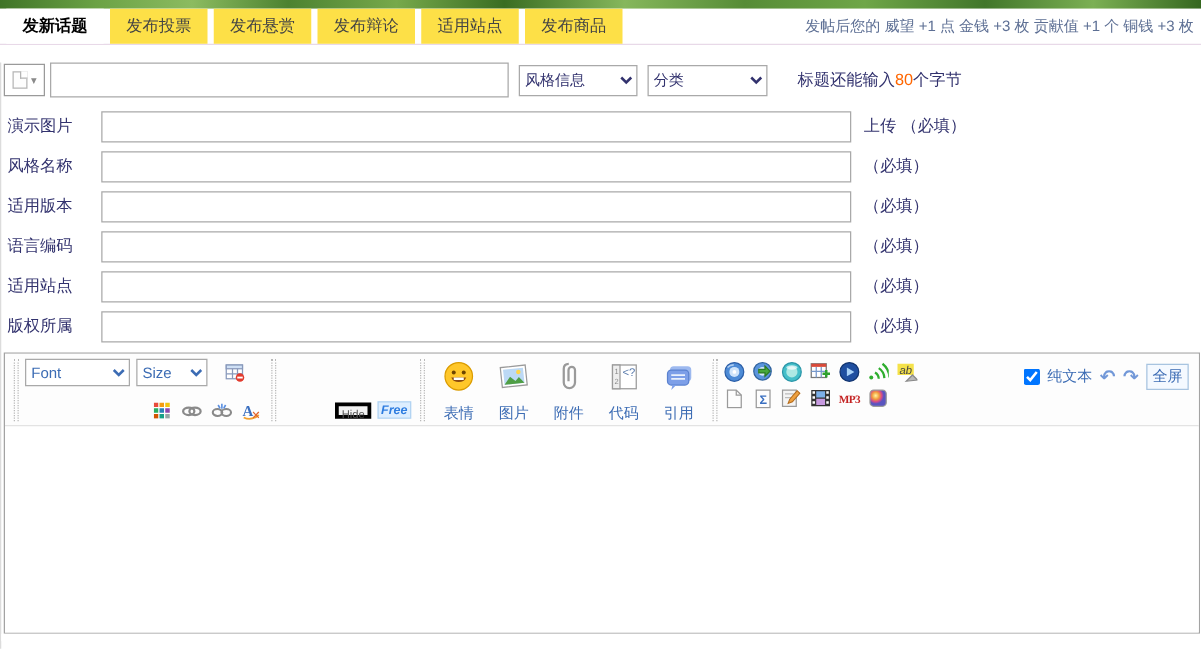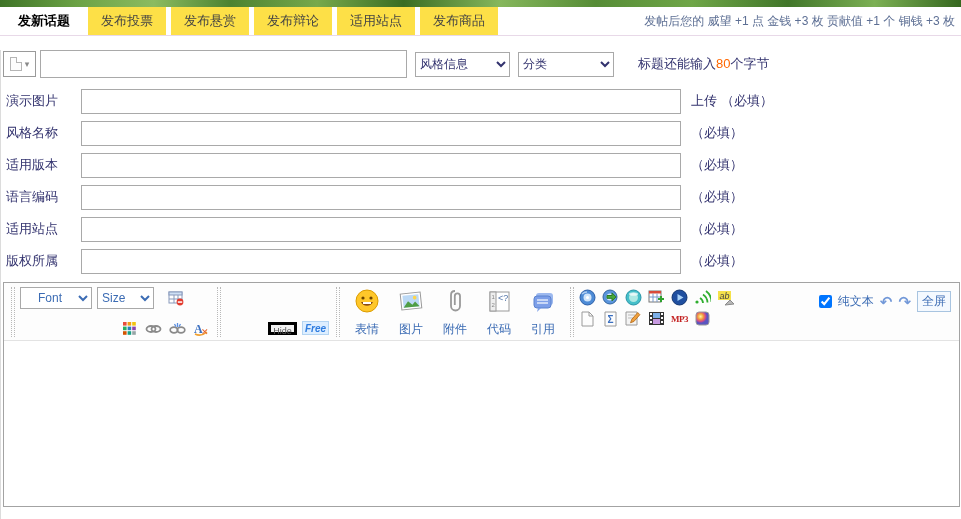--- a/index.html
+++ b/index.html
@@ -44,21 +44,21 @@
   .upload-link { color:#32326e; cursor:pointer; margin-right:4px; }
 
   
   .editor { margin:8px 0 0 2px; width:957px; height:225px; border:1px solid #a3a3a3; background:#fff;
     display:flex; flex-direction:column; }
   .toolbar { height:58px; background:#fdfdfd; border-bottom:1px solid #e3e3e3; display:flex; align-items:stretch; padding:3px 4px 2px 2px; position:relative; }
   .tb-sep { border-left:1px dotted #b9b9b9; border-right:1px dotted #b9b9b9; width:4px; margin:1px 5px; }
   .tb-group { display:flex; flex-direction:column; justify-content:space-between; padding:1px 0; }
   .tb-row { display:flex; align-items:center; gap:5px; }
   select.tb-select { height:22px; border:1px solid #a9a9a9; background:#fff; color:#3c6cb4; font-size:12px; }
-  .sel-font { width:72px;text-align:center; } .sel-size { width:57px; }
+  .sel-font { width:84px; } .sel-size { width:57px; }
   .mini { width:18px; height:17px; display:inline-flex; align-items:center; justify-content:center; cursor:pointer; }
   .row2-icons { margin-left:auto; display:flex; gap:6px; align-items:center; padding-right:2px; }
 
   .hidefree { display:flex; align-items:flex-end; gap:5px; padding:0 2px 3px 2px; }
   .hide-btn { font-size:9px; color:#555; border:3px solid #000000; background:#f2f2f2; padding:0 2px; height:13px; line-height:12px; cursor:pointer; }
   .free-btn { font-size:10px; font-weight:bold; font-style:italic; color:#2f7de0; background:#ddeeff; border:1px solid #b3d4f2; padding:0 2px; height:14px; line-height:13px; cursor:pointer; }
 
   .big-group { display:flex; gap:12px; padding:2px 6px 0 6px; }
   .big-btn { display:flex; flex-direction:column; align-items:center; width:32px; cursor:pointer; }
   .big-btn .lbl { font-size:12px; color:#3c6cb4; margin-top:2px; white-space:nowrap; }

